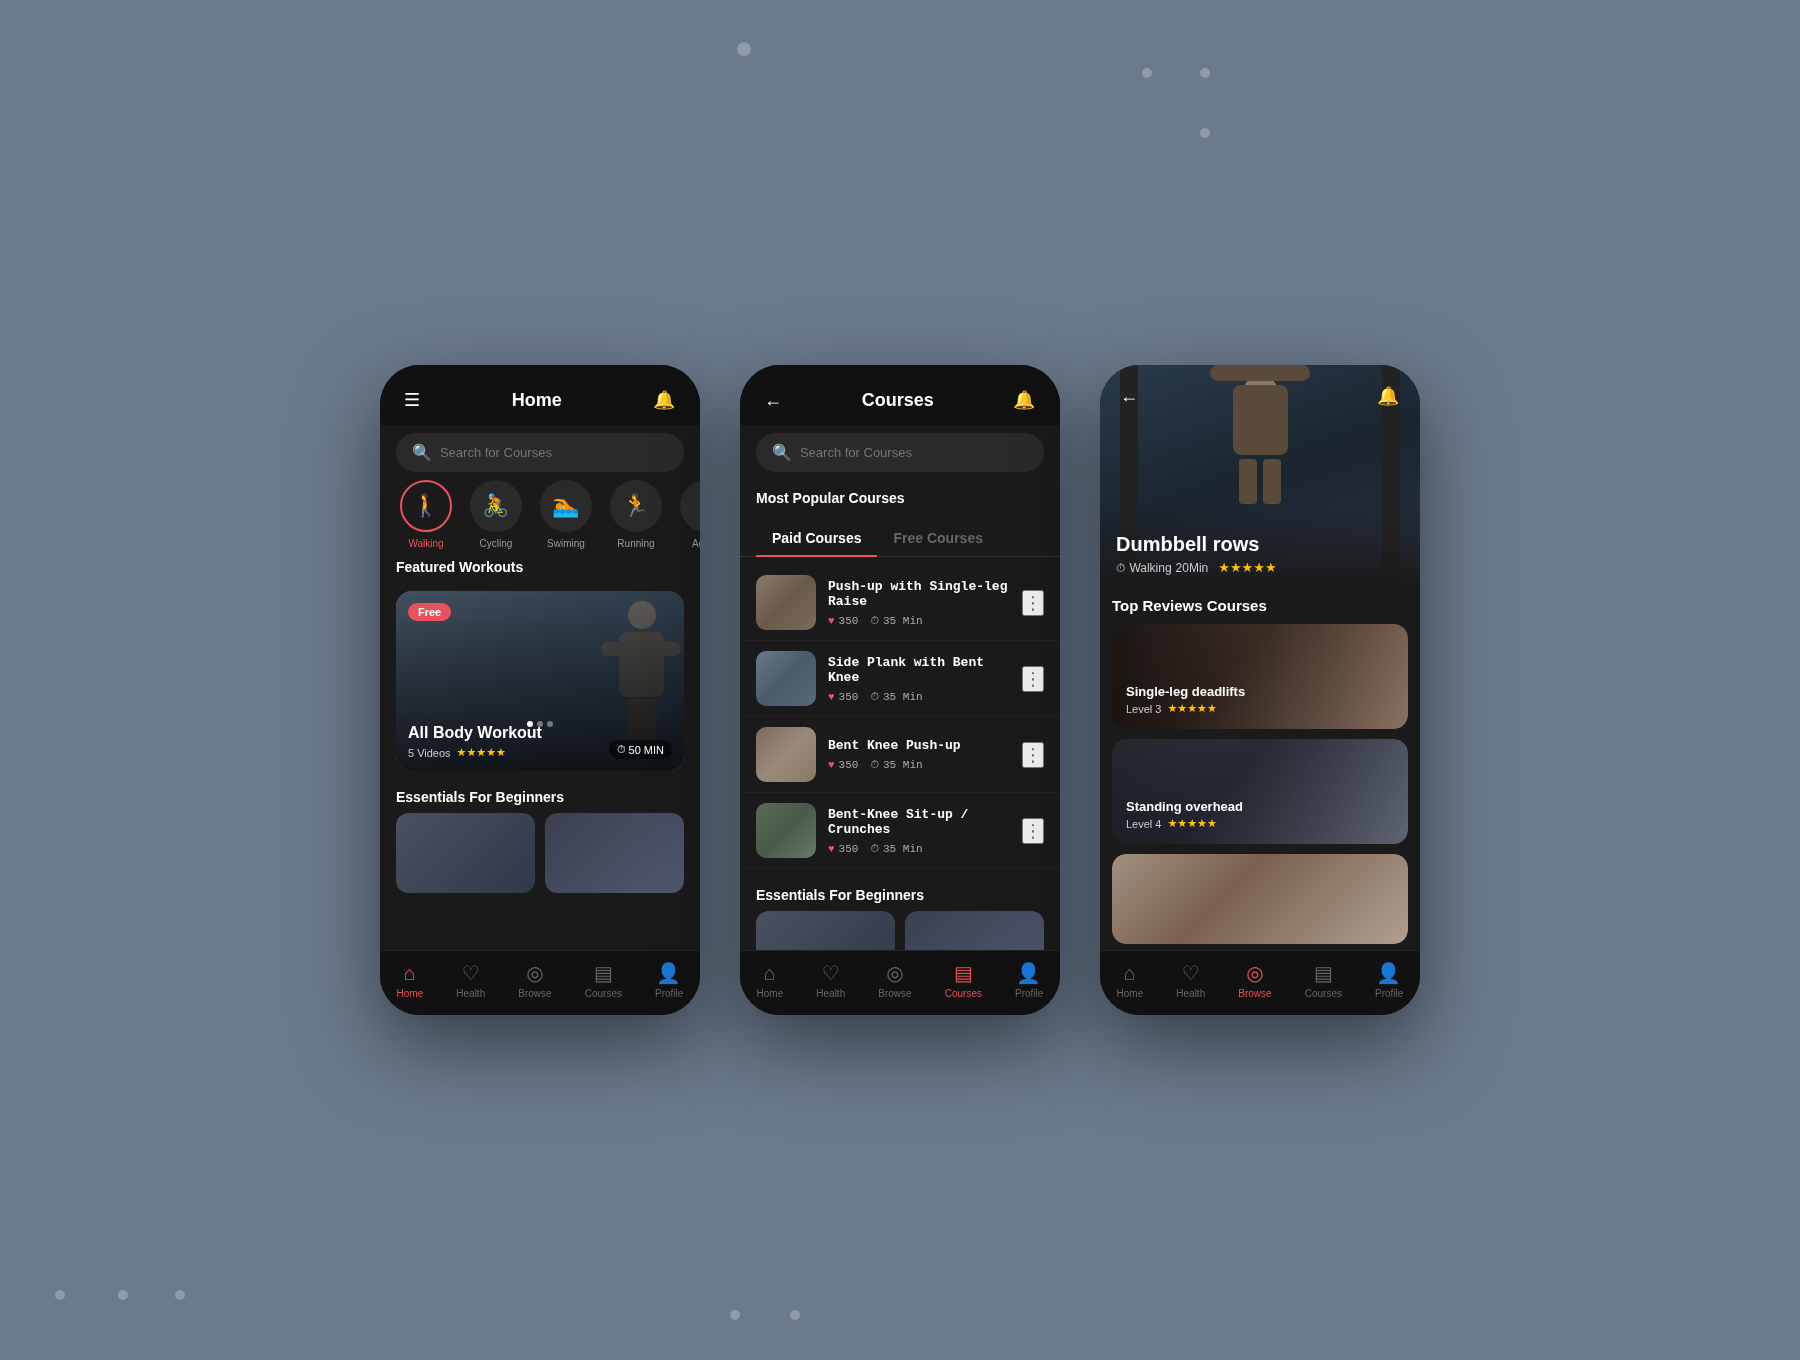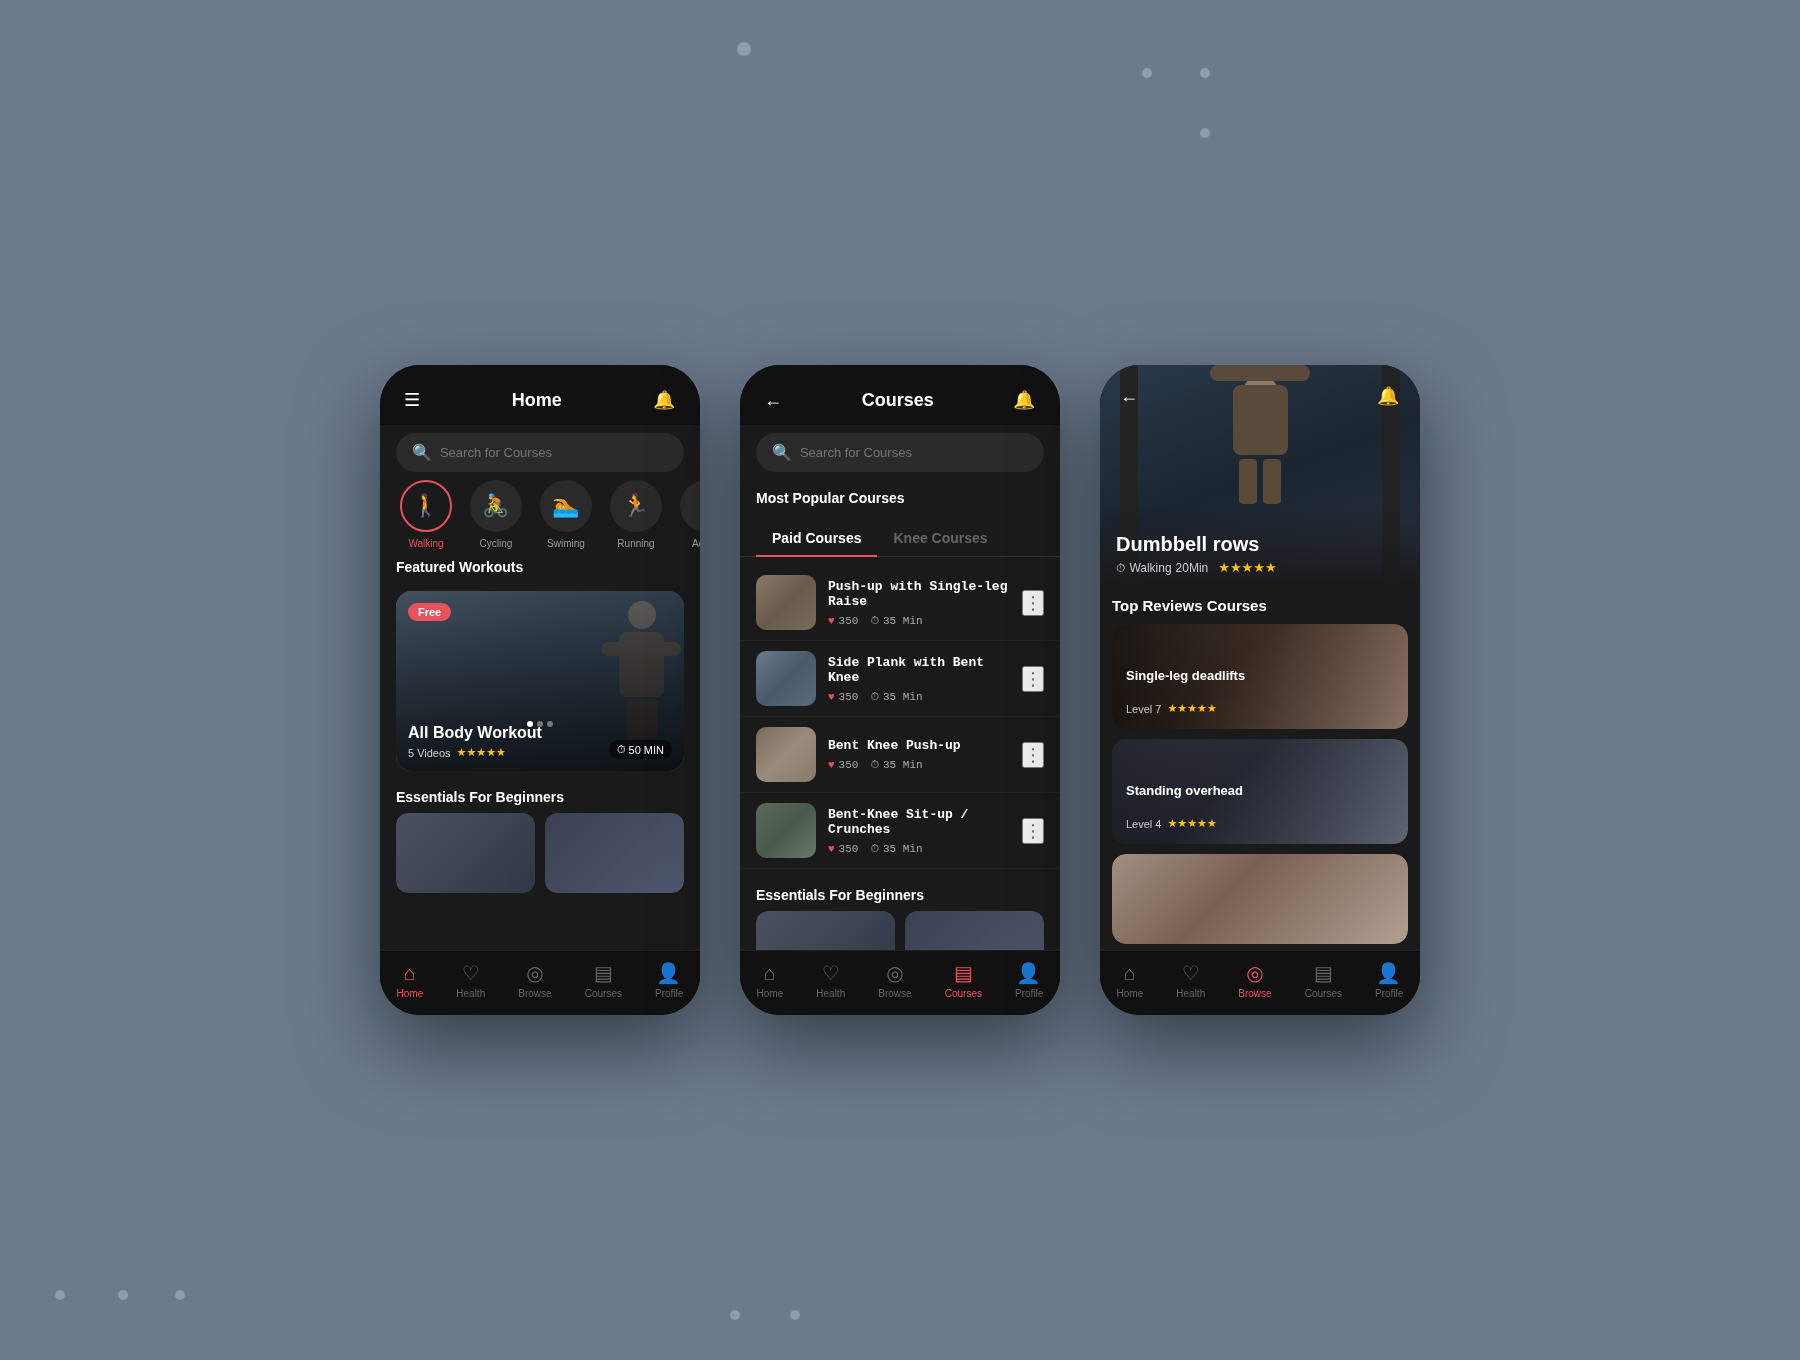--- a/index.html
+++ b/index.html
@@ -469,21 +469,20 @@
     }
 
     .review-card-overlay {
       position: absolute;
       inset: 0;
       background: linear-gradient(to right, rgba(0,0,0,0.6) 0%, rgba(0,0,0,0.1) 100%);
       padding: 14px;
       display: flex;
       flex-direction: column;
       justify-content: flex-end;
-      gap: 16px;
     }
 
     .review-card-title {
       color: #fff;
       font-size: 13px;
       font-weight: 700;
     }
 
     .review-card-level {
       color: #ccc;
@@ -697,21 +696,21 @@
       <div class="search-bar">
         <span style="color:#999;font-size:16px;">🔍</span>
         <input type="text" style="color: rgb(153, 153, 153); font-size: 13px;" placeholder="Search for Courses">
       </div>
 
       <div class="phone-content">
         <div class="section-title">Most Popular Courses</div>
 
         <div class="tab-row">
           <div class="tab-item active">Paid Courses</div>
-          <div class="tab-item">Knee Courses</div>
+          <div class="tab-item">Free Courses</div>
         </div>
 
         <div class="course-list">
 
           <div class="course-item">
             <div class="course-thumb">
               <div class="course-thumb-img gym-img-1"></div>
             </div>
             <div class="course-info">
               <div class="course-name">Push-up with Single-leg Raise</div>
@@ -874,21 +873,21 @@
 
           <div class="review-card" style="height:105px;">
             <div style="width:100%;height:100%;border-radius:14px;overflow:hidden;background:linear-gradient(135deg,#8a7060 0%,#6a5040 40%,#9a8070 100%);">
 
               <div style="width:100%;height:100%;background:linear-gradient(100deg,rgba(0,0,0,0.5) 0%,rgba(0,0,0,0.1) 60%,rgba(0,0,0,0.0) 100%);display:flex;align-items:flex-end;padding:10px 12px;">
               </div>
             </div>
             <div class="review-card-overlay">
               <div class="review-card-title">Single-leg deadlifts</div>
               <div class="review-card-level">
-                <span>Level 7</span>
+                <span>Level 3</span>
                 <span style="color:#ffc107;font-size:11px;">★★★★★</span>
               </div>
             </div>
           </div>
 
           <div class="review-card" style="height:105px;">
             <div style="width:100%;height:100%;border-radius:14px;overflow:hidden;background:linear-gradient(135deg,#5a6070 0%,#3a4050 40%,#6a7080 100%);">
             </div>
             <div class="review-card-overlay">
               <div class="review-card-title">Standing overhead</div>

